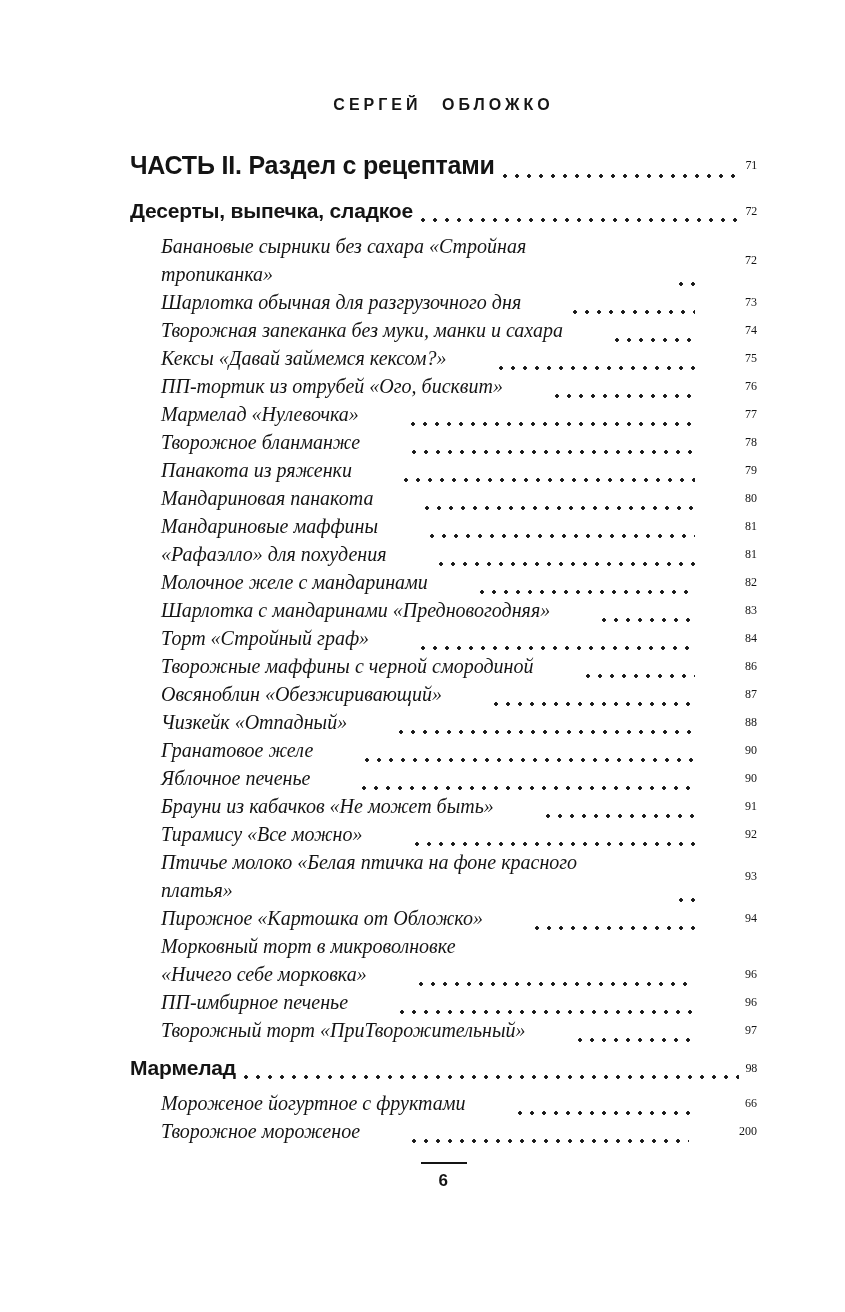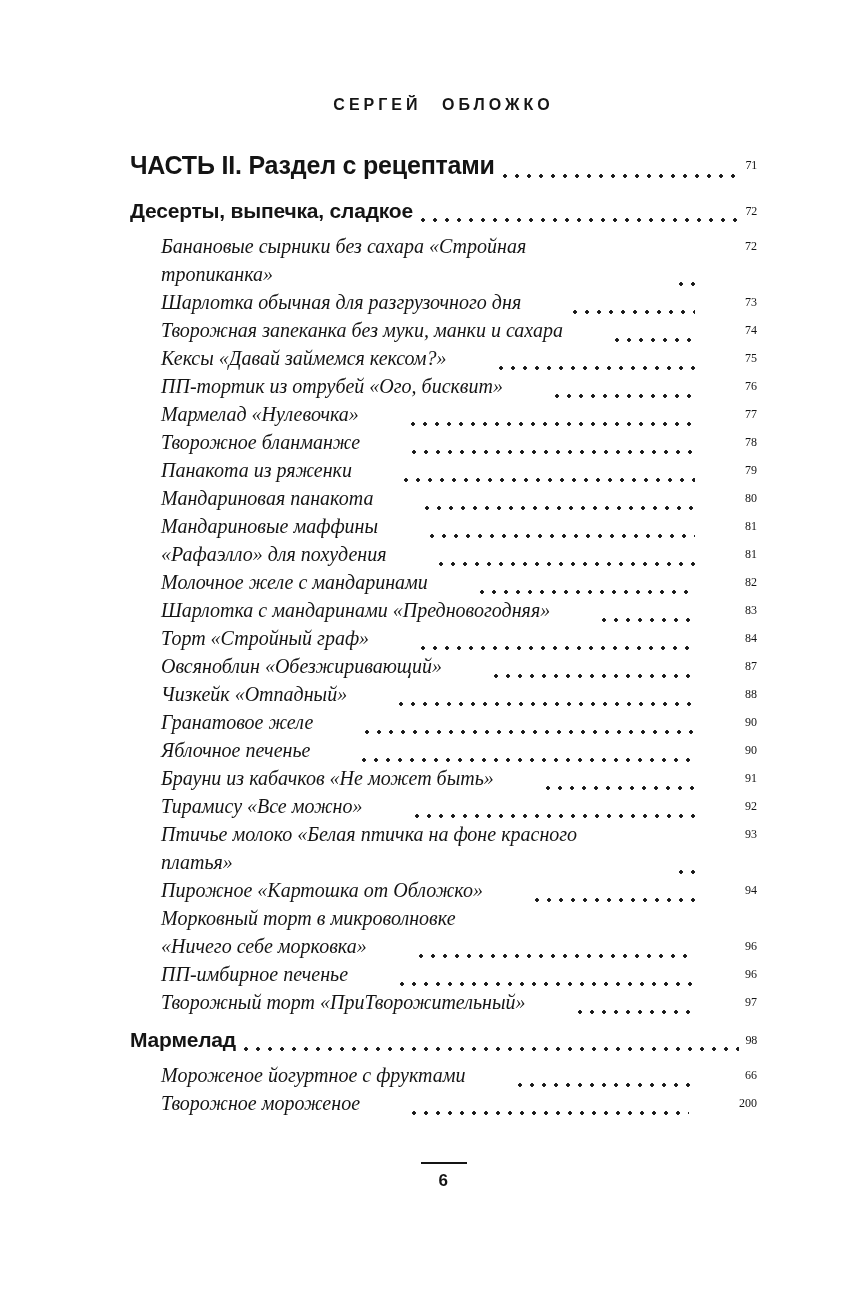--- a/index.html
+++ b/index.html
@@ -18,21 +18,21 @@
   .running-head {
     text-align: center;
     font-family: "Liberation Sans", sans-serif;
     font-weight: 700;
     font-size: 16px;
     letter-spacing: 4px;
     word-spacing: 12px;
     color: #161616;
   }
   .toc { margin-top: 36px; }
-  .toc-row { display: flex; align-items: flex-start; }
+  .toc-row { display: flex; align-items: center; }
   .toc-row .t { white-space: pre-wrap; }
   .dots {
     flex: 1 1 auto;
     min-width: 16px;
     align-self: flex-end;
     height: 4px;
     margin: 0 6px 2px 8px;
     background-image: radial-gradient(circle at 2px 2px, #191919 1.55px, rgba(0,0,0,0) 2.1px);
     background-size: 12px 4px;
     background-repeat: repeat-x;
@@ -174,20 +174,25 @@
         <span class="t">Шарлотка с мандаринами «Предновогодняя»</span>
         <span class="dots"></span>
         <span class="pg">83</span>
       </div>
       <div class="toc-row entry">
         <span class="t">Торт «Стройный граф»</span>
         <span class="dots"></span>
         <span class="pg">84</span>
       </div>
       <div class="toc-row entry">
+        <span class="t">Творожные маффины с черной смородиной</span>
+        <span class="dots"></span>
+        <span class="pg">86</span>
+      </div>
+      <div class="toc-row entry">
         <span class="t">Овсяноблин «Обезжиривающий»</span>
         <span class="dots"></span>
         <span class="pg">87</span>
       </div>
       <div class="toc-row entry">
         <span class="t">Чизкейк «Отпадный»</span>
         <span class="dots"></span>
         <span class="pg">88</span>
       </div>
       <div class="toc-row entry">

